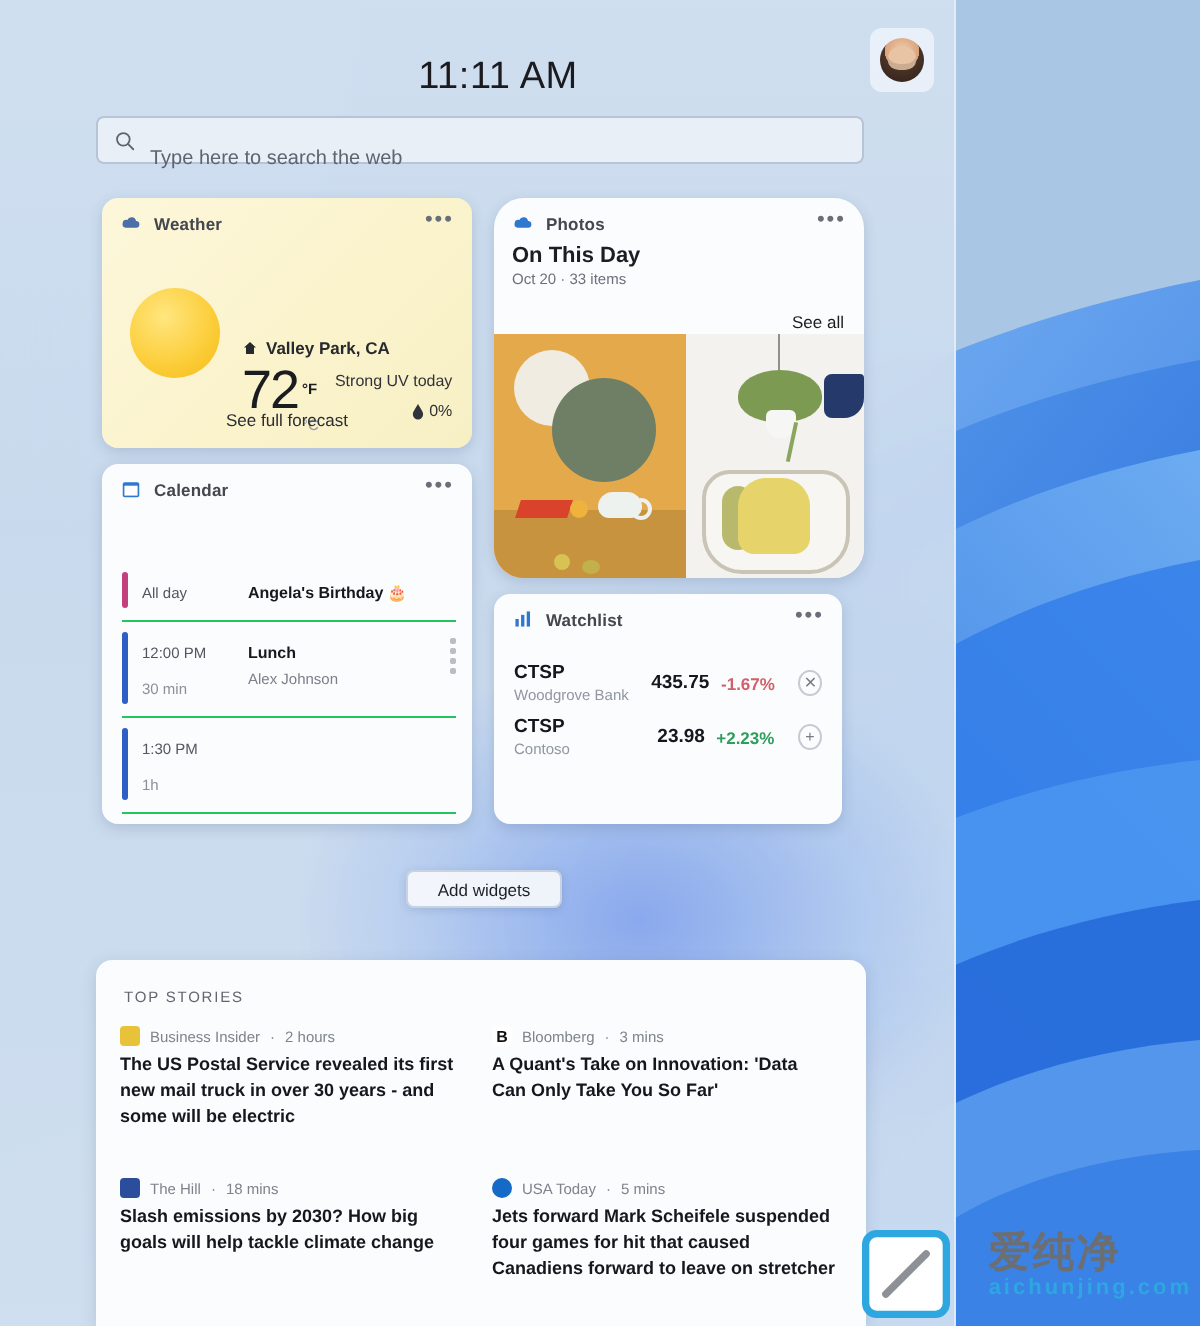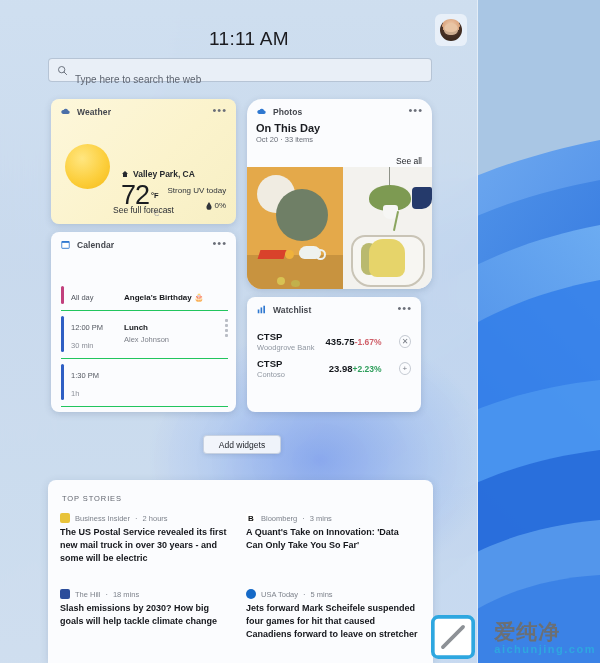--- a/index.html
+++ b/index.html
@@ -208,21 +208,21 @@
   
   #widget-watchlist {
     left: 196px; top: 198px; width: 174px; height: 115px;
     background: #fbfcfe;
   }
   .wl-row { display: flex; align-items: center; padding: 4px 10px 2px 10px; }
   .wl-left { width: 78px; }
   .wl-sym { font-size: 9.5px; color: #14171c; font-weight: 700; }
   .wl-name { font-size: 7.5px; color: #9097a1; margin-top: 1px; }
   .wl-price { font-size: 9.5px; color: #14171c; font-weight: 700; margin-left: auto; }
-  .wl-chg { font-size: 8.5px; font-weight: 600; width: 44px; text-align: left; }
+  .wl-chg { font-size: 8.5px; font-weight: 600; width: 44px; text-align: center; }
   .wl-btn {
     width: 13px; height: 13px; border-radius: 50%;
     border: 1px solid #c6cbd3; margin-left: 6px;
     display: flex; align-items: center; justify-content: center;
     font-size: 8px; color: #767b84; line-height: 1;
   }
   .wl-note { font-size: 8px; color: #5e636c; padding: 9px 10px 4px 10px; }
 
   
   .add-widgets {
@@ -250,21 +250,21 @@
   .news-grid { display: flex; padding: 10px 12px 0 12px; gap: 14px; flex-wrap: wrap; }
   .news-item { width: 172px; margin-bottom: 10px; }
   .news-src { display: flex; align-items: center; gap: 5px; margin-bottom: 3px; }
   .news-logo { width: 10px; height: 10px; border-radius: 2px; flex: 0 0 auto; display: flex; align-items: center; justify-content: center; font-size: 8px; font-weight: 700; color: #fff; }
   .news-srctext { font-size: 7.5px; color: #7e838c; }
   .news-title { font-size: 9px; line-height: 13px; color: #15171c; font-weight: 700; }
 
   
   .watermark {
     position: absolute; right: 4px; bottom: 4px;
-    display: flex; align-items: center; gap: 19px;
+    display: flex; align-items: flex-start; gap: 19px;
   }
   .wm-logo { width: 44px; height: 44px; }
   .wm-text { display: flex; flex-direction: column; }
   .wm-cn { font-size: 21px; font-weight: 700; color: #6b6f74; line-height: 23px; letter-spacing: 1px; }
   .wm-en { font-size: 11px; font-weight: 700; color: #2ea7e0; letter-spacing: 1.5px; line-height: 12px; }
 </style>
 </head>
 <body>
 
 <div id="desktop">

